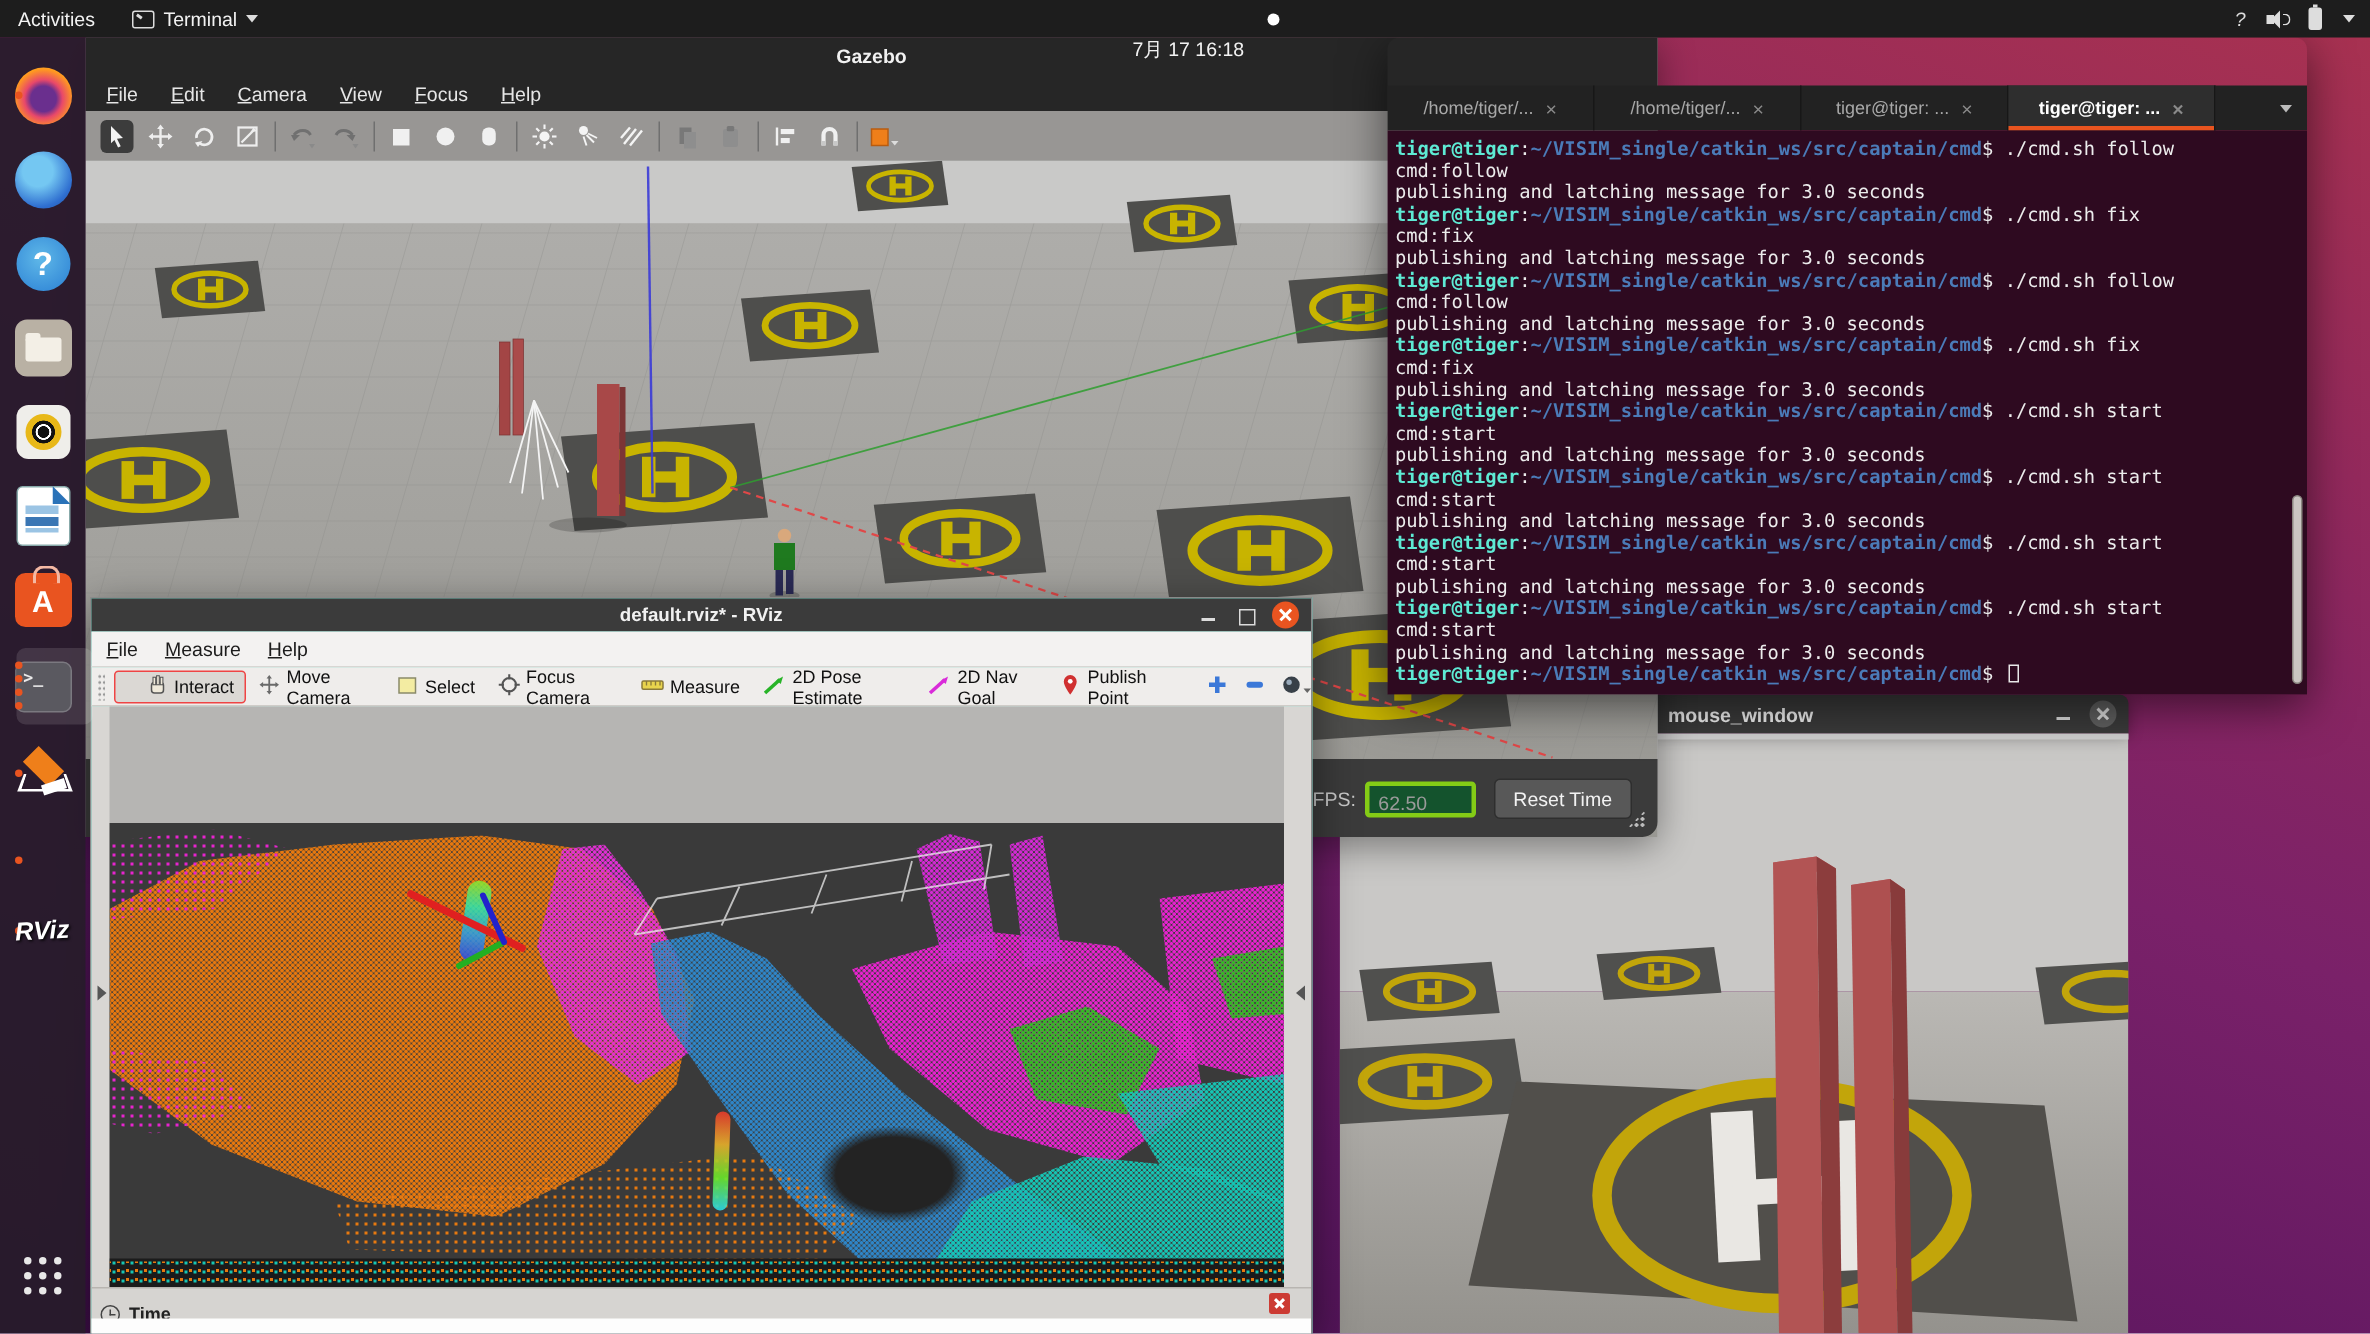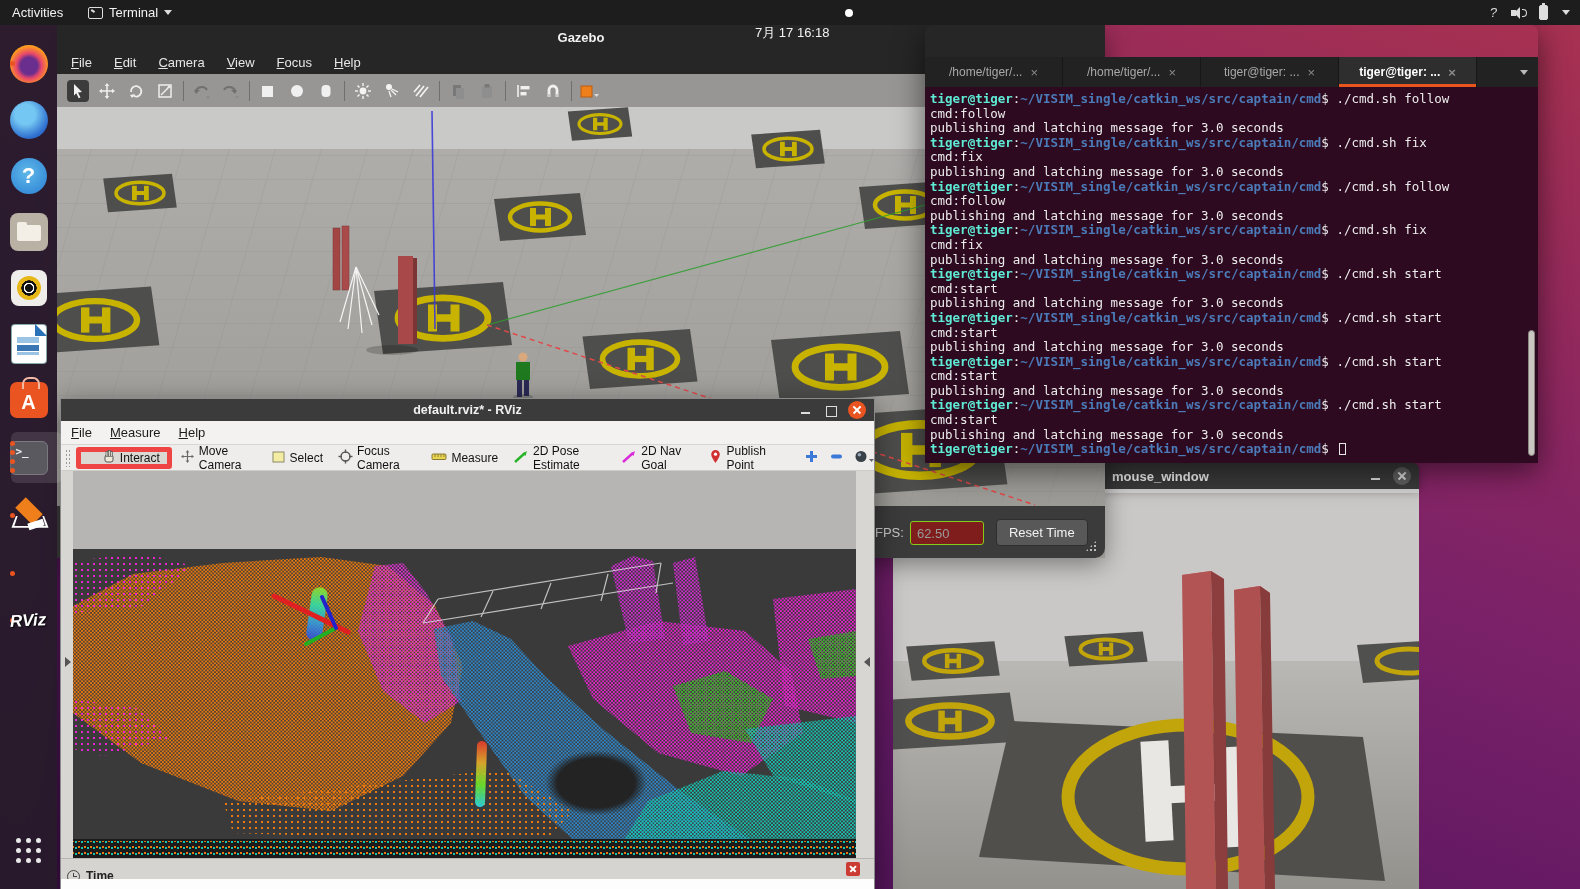--- a/index.html
+++ b/index.html
@@ -71,33 +71,33 @@
   #gz-menubar { left:0; top:25px; width:100%; height:24px; background:#262626; display:flex; align-items:center; gap:22px; padding-left:14px; color:#e6e6e6; font-size:13px; }
   #gz-menubar .menu::first-letter { text-decoration:underline; }
   #gz-toolbar { left:0; top:49px; width:100%; height:33px; background:#989694; display:flex; align-items:center; gap:7px; padding-left:10px; }
   .gticon { width:22px; height:22px; display:flex; align-items:center; justify-content:center; color:#f2f2f2; font-size:15px; }
   .gticon.active { background:#3c3c3c; border-radius:4px; }
   .gticon.disabled { color:#6f6f6f; }
   .gsep { width:1px; height:20px; background:#6f6f6f; }
   #gz-view { left:0; top:82px; width:1048px; height:451px; overflow:hidden; background:#a8a7a5; }
   #gz-bottombar { left:0; top:481px; width:1048px; height:52px; background:#3b3b3b; border-bottom-right-radius:10px; }
   #gz-fps-group { position:absolute; left:818px; top:13px; display:flex; align-items:center; gap:6px; color:#c9c9c9; font-size:13px; }
-  #gz-fps-field { width:74px; height:24px; background:#7f1d1d; border:1px solid #84cc16; border-radius:3px; color:#9a9a9a; font-size:13px; line-height:23px; padding-left:6px; }
+  #gz-fps-field { width:74px; height:24px; background:#14532d; border:3px solid #84cc16; border-radius:3px; color:#9a9a9a; font-size:13px; line-height:23px; padding-left:6px; }
   #gz-reset { margin-left:6px; height:27px; background:#585858; border:1px solid #2e2e2e; border-radius:4px; color:#f2f2f2; font-size:13px; padding:0 12px; line-height:25px; }
   .grip { position:absolute; right:8px; bottom:6px; width:12px; height:12px; background:radial-gradient(circle 1.2px, #bbb 1.1px, transparent 1.4px); background-size:4px 4px; clip-path:polygon(100% 0,100% 100%,0 100%); }
 
   
   #rviz { left:60px; top:398px; width:815px; height:491px; background:#5eead4; border:1px solid #8a8a8a; z-index:30; box-shadow:0 8px 28px #00000077; }
   #rv-titlebar { left:0; top:0; width:100%; height:22px; background:#3b3b3b; display:flex; align-items:center; justify-content:center; }
   #rv-controls, #gz-controls, #tm-controls { position:absolute; right:8px; top:0; height:100%; display:flex; align-items:center; gap:10px; }
   #rv-menubar { left:0; top:22px; width:100%; height:24px; background:#f3f2f1; border-bottom:1px solid #d8d6d3; display:flex; align-items:center; gap:18px; padding-left:10px; font-size:13px; color:#1c1c1c; }
   #rv-menubar .menu::first-letter { text-decoration:underline; }
   #rv-toolbar { left:0; top:46px; width:100%; height:26px; background:#efedeb; border-bottom:1px solid #cfccc8; display:flex; align-items:center; gap:4px; padding-left:4px; font-size:12px; color:#111; }
   .rv-tool { display:flex; align-items:center; gap:4px; padding:2px 7px 2px 4px; height:22px; border-radius:3px; }
-  .rv-tool.active { background:#dbd8d4; border:5px solid #ef4444;padding-left:20px; }
+  .rv-tool.active { background:#dbd8d4; border:1px solid #ef4444;padding-left:20px; }
   .rv-handle { width:6px; height:18px; background:radial-gradient(circle 1px, #999 .9px, transparent 1.1px); background-size:3px 4px; margin-right:2px; }
   .rv-zoom { margin-left:14px; display:flex; gap:10px; align-items:center; }
   #rv-view { left:0; top:72px; width:813px; height:387px; background:#d8d6d3; }
   .gutter-arrow { position:absolute; top:186px; width:0; height:0; border-top:5px solid transparent; border-bottom:5px solid transparent; }
   #pc-area { position:absolute; left:12px; top:0; width:783px; height:387px; background:linear-gradient(#b6b5b3 0 78px, #3a3a3a 78px); overflow:hidden; }
   .pc { position:absolute; left:0; top:0; width:783px; height:387px; }
   .dots2 { background-image: radial-gradient(circle, var(--c) 1.05px, transparent 1.35px), radial-gradient(circle, var(--c) 1.05px, transparent 1.35px); background-size:3.6px 3.6px, 3.6px 3.6px; background-position:0 0, 1.8px 1.8px; }
   .dots-sparse { background-image: radial-gradient(circle, var(--c) 1px, transparent 1.3px); background-size:6px 6px; }
   #rv-timebar { left:0; top:459px; width:100%; height:35px; background:#d6d4d1; border-top:1px solid #b8b5b1; display:flex; align-items:center; gap:6px; padding-left:6px; font-size:12px; font-weight:bold; color:#222; }
   .clock-ic { width:13px; height:13px; border:1.4px solid #444; border-radius:50%; position:relative; }

